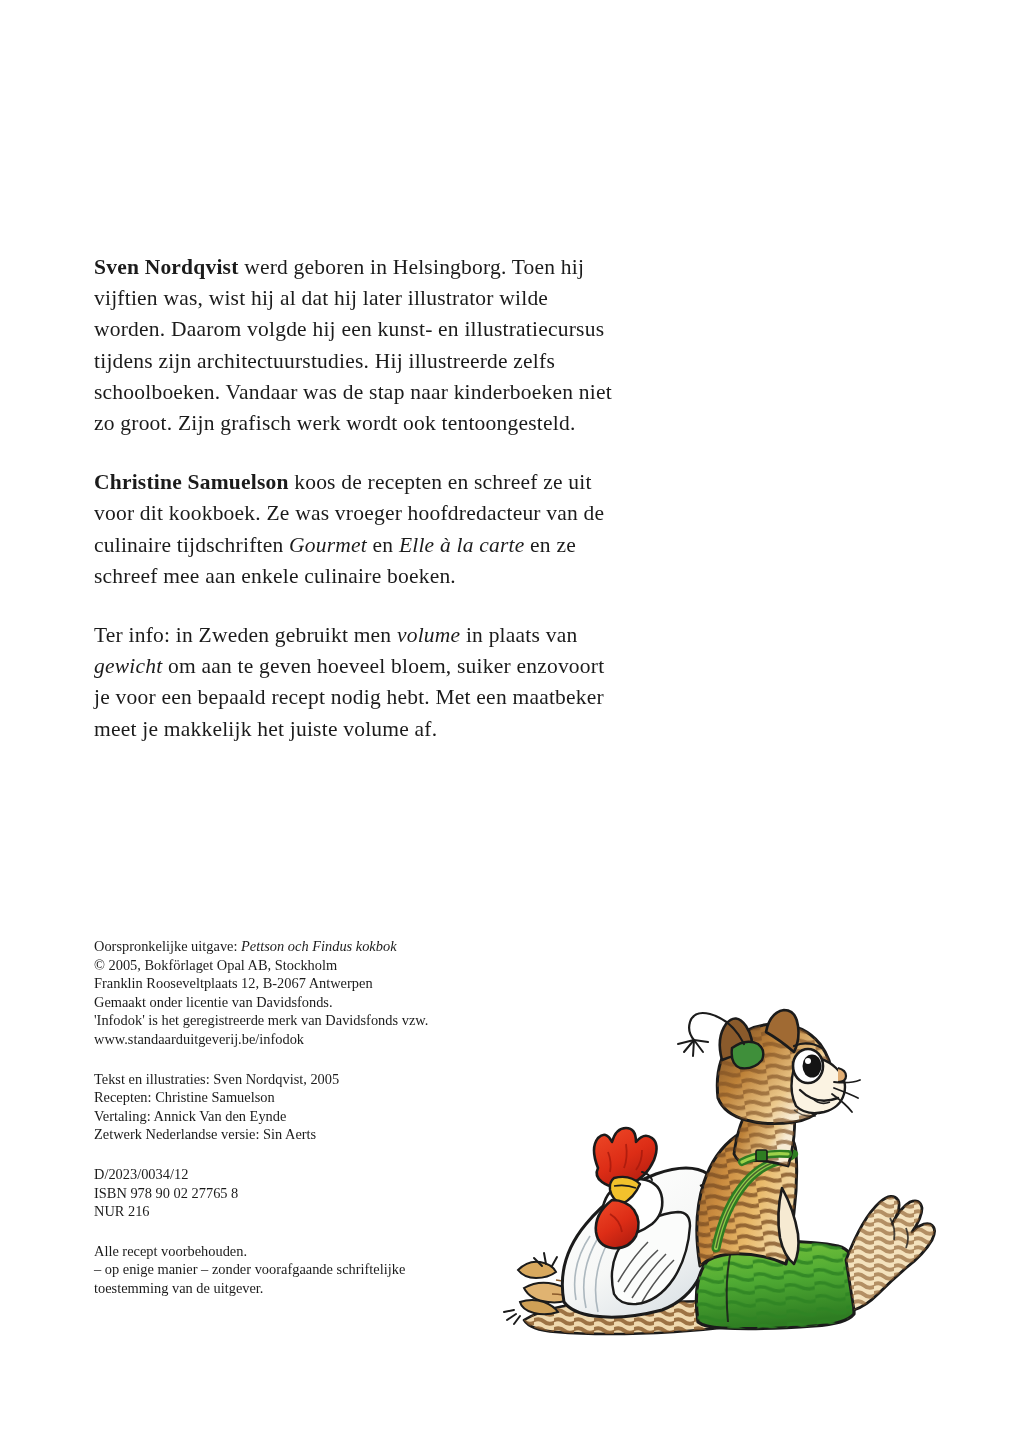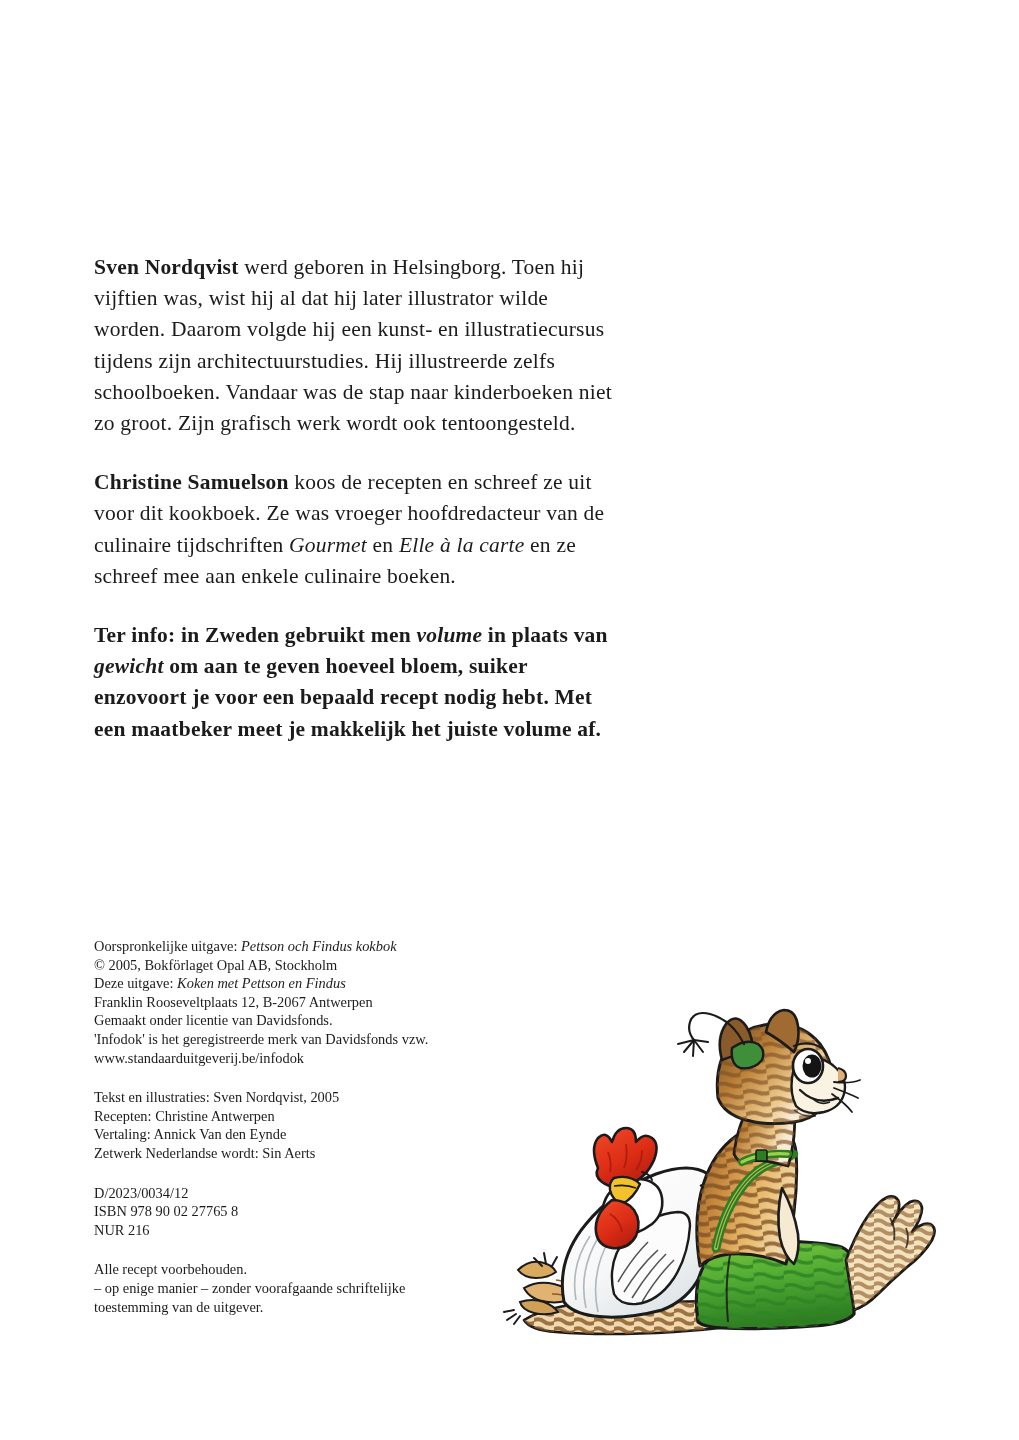--- a/index.html
+++ b/index.html
@@ -33,21 +33,20 @@
   }
   .body-para {
     font-size: 21.5px;
     line-height: 31.2px;
     letter-spacing: 0.01em;
     margin: 0 0 28px 0;
     text-align: left;
     color: #1b1b1b;
   }
   .body-para.spaced-before {
-    font-weight: bold;
   }
   .body-para b,
   .body-para strong {
     font-weight: bold;
   }
   .body-para i,
   .body-para em {
     font-style: italic;
   }
 
@@ -103,32 +102,31 @@
 
     <p class="body-para spaced-before"><span>Ter info: in Zweden gebruikt men </span><i>volume</i><span> in plaats van </span><i>gewicht</i><span> om aan te geven hoeveel bloem, suiker enzovoort je voor een bepaald recept nodig hebt. Met een maatbeker meet je makkelijk het juiste volume af.</span></p>
 
   </div>
 
   <div class="colophon">
 
     <div class="colo-group">
       <p class="colo-line"><span>Oorspronkelijke uitgave: </span><i>Pettson och Findus kokbok</i></p>
       <p class="colo-line">© 2005, Bokförlaget Opal AB, Stockholm</p>
-      <p class="colo-line"><span>Deze uitgave: </span><i>Koken met Pettson en Findus</i></p>
       <p class="colo-line">Franklin Rooseveltplaats 12, B-2067 Antwerpen</p>
       <p class="colo-line">Gemaakt onder licentie van Davidsfonds.</p>
       <p class="colo-line">'Infodok' is het geregistreerde merk van Davidsfonds vzw.</p>
       <p class="colo-line">www.standaarduitgeverij.be/infodok</p>
     </div>
 
     <div class="colo-group">
       <p class="colo-line">Tekst en illustraties: Sven Nordqvist, 2005</p>
-      <p class="colo-line">Recepten: Christine Antwerpen</p>
+      <p class="colo-line">Recepten: Christine Samuelson</p>
       <p class="colo-line">Vertaling: Annick Van den Eynde</p>
-      <p class="colo-line">Zetwerk Nederlandse wordt: Sin Aerts</p>
+      <p class="colo-line">Zetwerk Nederlandse versie: Sin Aerts</p>
     </div>
 
     <div class="colo-group">
       <p class="colo-line">D/2023/0034/12</p>
       <p class="colo-line">ISBN 978 90 02 27765 8</p>
       <p class="colo-line">NUR 216</p>
     </div>
 
     <div class="colo-group">
       <p class="colo-line">Alle recept voorbehouden.</p>

